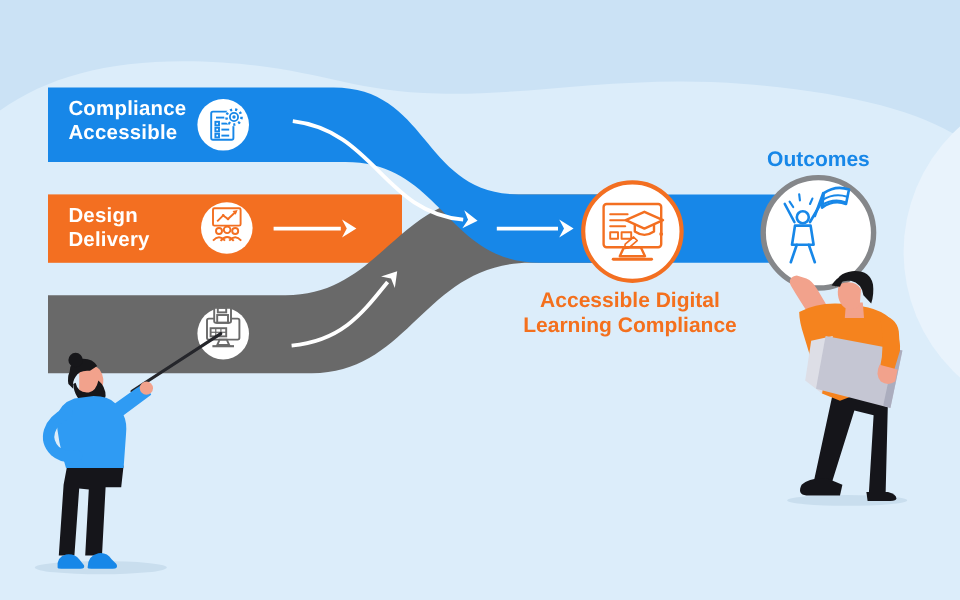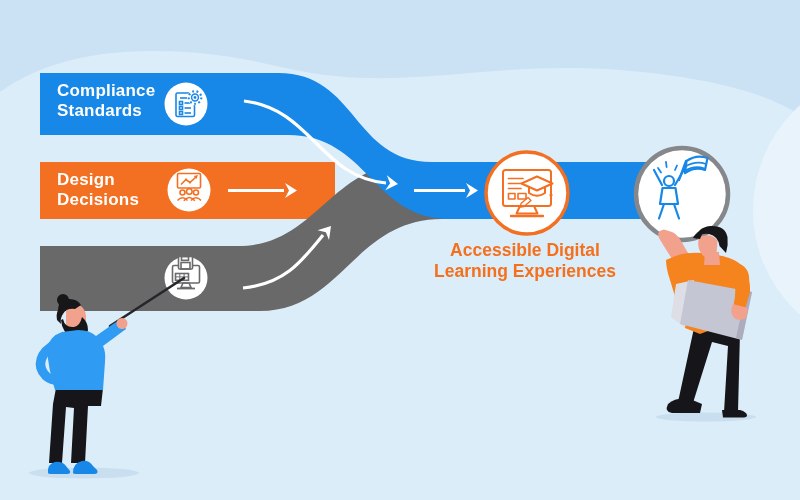--- a/index.html
+++ b/index.html
@@ -177,19 +177,20 @@
     <path d="M733,262 Q747,264 749,276 L750,292 L744,312 L733,308 Q738,288 733,262 Z" fill="#F5831E"></path>
     <path d="M733,304 L748,308 L746,318 Q740,322 734,318 Q729,312 733,304 Z" fill="#F2A28C"></path>
     <path d="M705,252 L719,252 L720,265 L704,265 Z" fill="#F2A28C"></path>
     <path d="M699,237 Q696,250 704,256.5 Q712,260 716.5,254 L717.5,241 Q712,232 699,237 Z" fill="#F2A28C"></path>
     <path d="M696,239 Q697,227.5 710,226 Q725,225 727.5,237 Q728.5,245 726,253 L719.5,246 Q718,236 709,234 Q700,233 696,239 Z" fill="#17171A"></path>
     <path d="M693,238 Q697,230.5 704,229.5 L700,239 Z" fill="#17171A"></path>
   </g>
 </svg>
 
 <div class="band-label lbl-compliance">Compliance
-Standards</div>
+Accessible</div>
 <div class="band-label lbl-design">Design
-Decisions</div>
+Delivery</div>
 <div class="caption">Accessible Digital
-Learning Experiences</div>
+Learning Compliance</div>
+<div class="outcomes-label">Outcomes</div>
 
 </div>
 
 </body></html>

